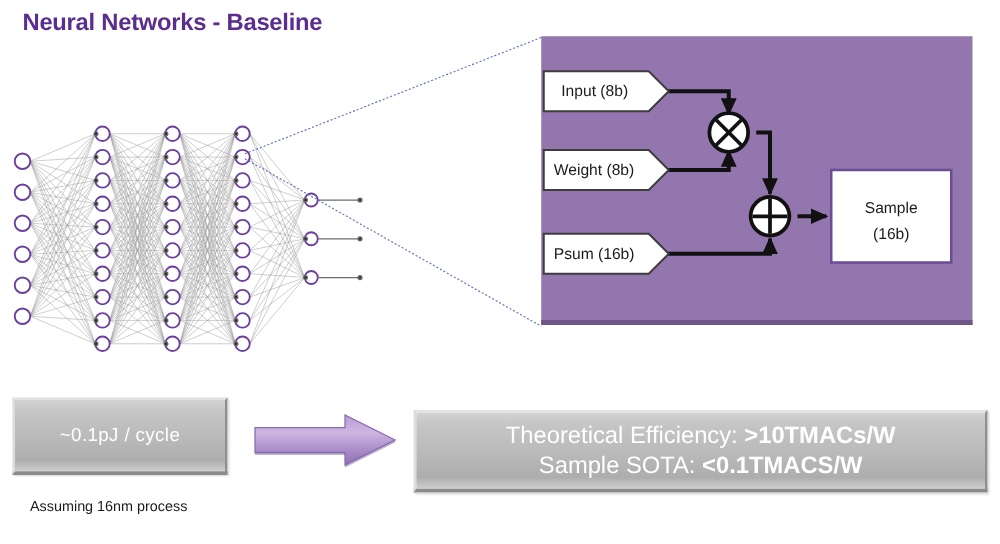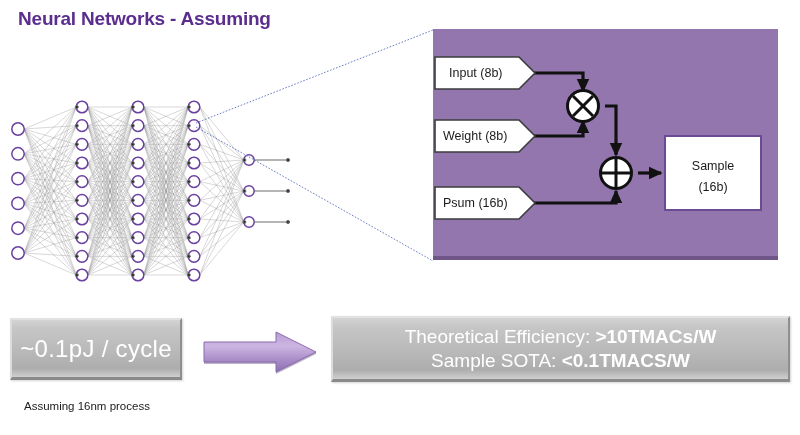--- a/index.html
+++ b/index.html
@@ -50,45 +50,45 @@
     text-align:center;
     background:linear-gradient(to bottom,#d3d3d3 0%,#c6c6c6 14%,#b9b9b9 55%,#adadad 85%,#cfcfcf 100%);
     border-top:2px solid #e2e2e2;
     border-left:2px solid #dcdcdc;
     border-right:2px solid #8f8f8f;
     border-bottom:3px solid #8a8a8a;
     box-shadow:1px 1px 2px rgba(0,0,0,.18);
   }
   #box-energy{
     left:10px;top:318px;width:172px;height:62px;
-    font-size:24px;
+    font-size:15px;
     letter-spacing:.3px;
   }
   #box-eff{
-    left:331px;top:316px;width:459px;height:66px;
+    left:331px;top:328px;width:459px;height:66px;
     flex-direction:column;
     font-size:19px;
     line-height:1.22;
   }
   #box-eff .ln{white-space:nowrap;}
   #box-eff b{font-weight:bold;}
 
   .caption{
     position:absolute;left:24px;top:400px;
     font-size:11.5px;color:#1b1b1b;
   }
 
   #arrow{position:absolute;left:200px;top:328px;width:120px;height:48px;}
 </style>
 </head>
 <body>
 
 <div id="slide">
 
-  <div class="title">Neural Networks - Assuming</div>
+  <div class="title">Neural Networks - Baseline</div>
 
   <svg id="nn" viewBox="0 0 292 182">
     <g id="nn-edges" stroke="#8c8c8c" stroke-width="0.4" fill="none" opacity="0.85">
         <line x1="22.2" y1="29" x2="74.2" y2="7"></line>
         <line x1="22.2" y1="29" x2="74.2" y2="25.666666666666668"></line>
         <line x1="22.2" y1="29" x2="74.2" y2="44.333333333333336"></line>
         <line x1="22.2" y1="29" x2="74.2" y2="63"></line>
         <line x1="22.2" y1="29" x2="74.2" y2="81.66666666666667"></line>
         <line x1="22.2" y1="29" x2="74.2" y2="100.33333333333334"></line>
         <line x1="22.2" y1="29" x2="74.2" y2="119"></line>

